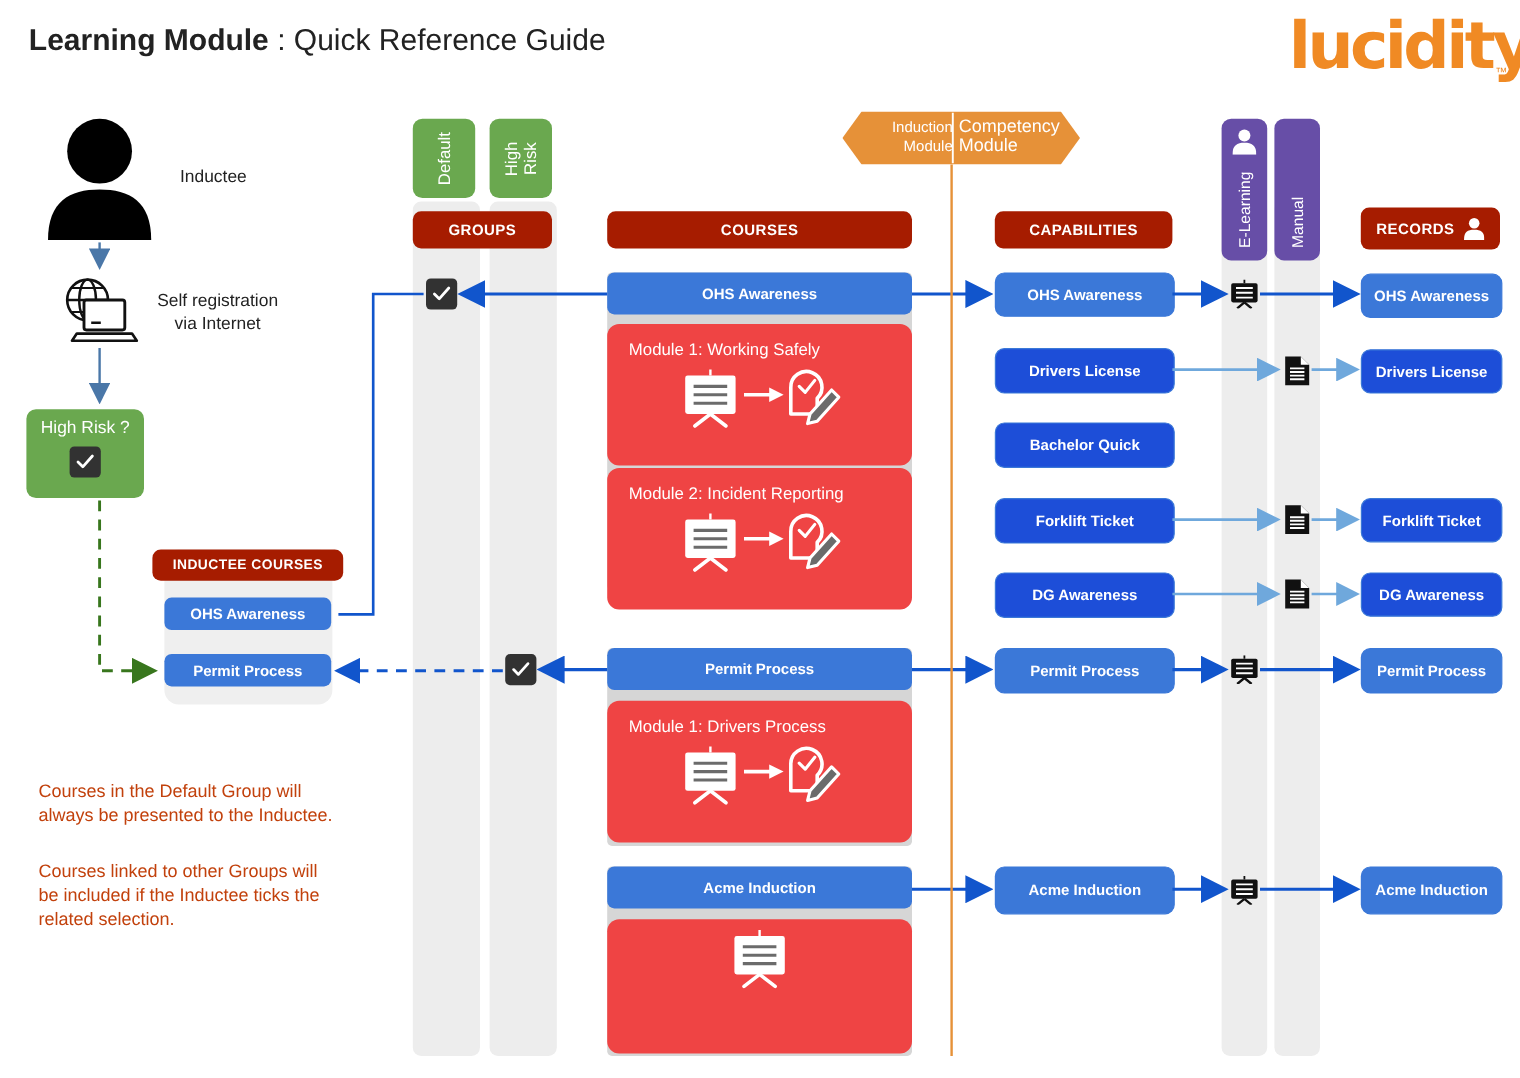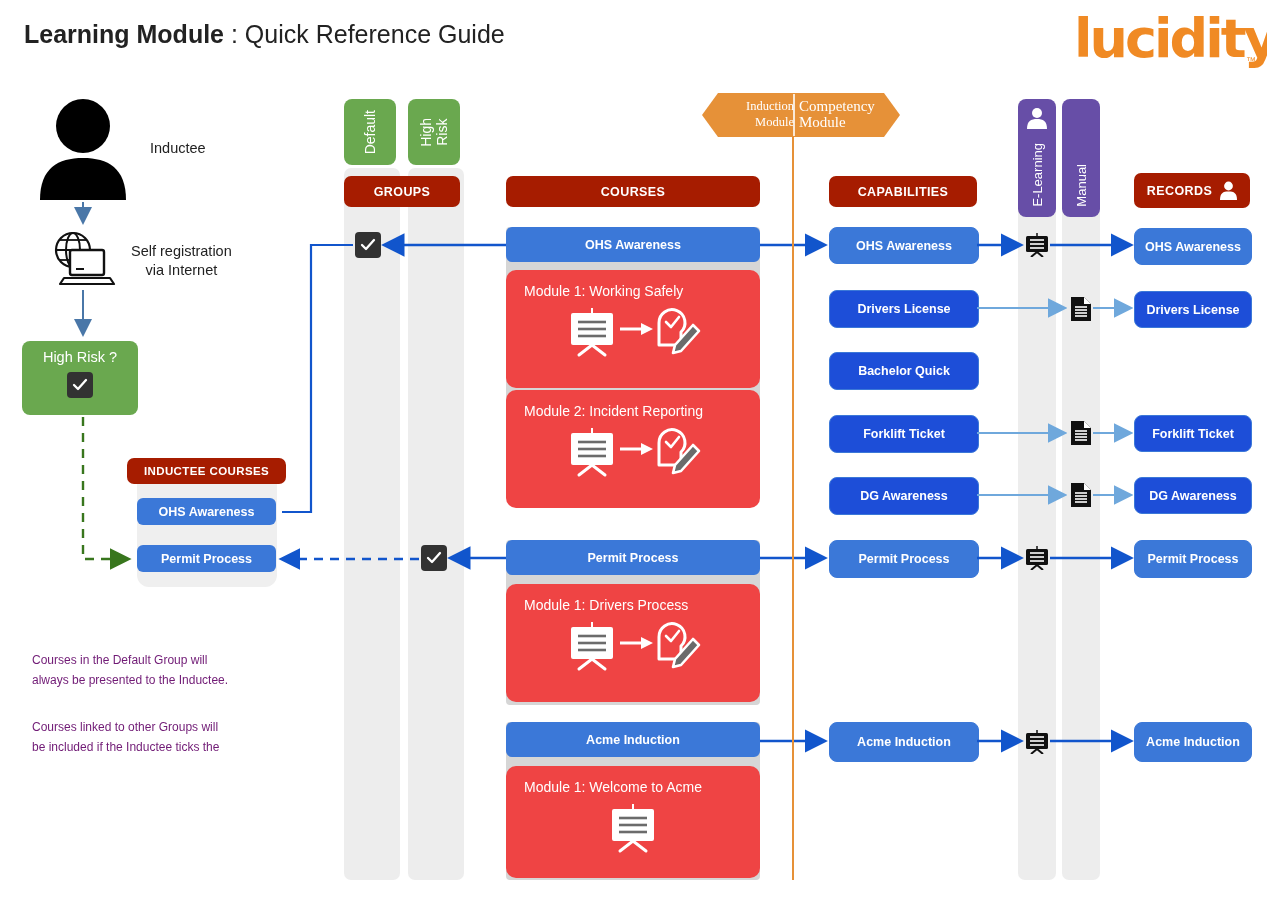--- a/index.html
+++ b/index.html
@@ -48,21 +48,21 @@
   .coursewrap{background:#D6D6D6;border-radius:4px;}
   .panel{background:#EFEFEF;border-radius:12px;}
 
   
   .chk{background:#323232;border-radius:4px;display:flex;align-items:center;
        justify-content:center;}
   .chk svg{display:block;}
 
   
   .lbl{font-size:14.5px;line-height:19px;color:#222;}
-  .note{font-size:12px;line-height:20px;color:#701a75;}
+  .note{font-size:15px;line-height:20px;color:#c2410c;}
 
   
   #wires{position:absolute;left:0;top:0;width:1267px;height:898px;
          pointer-events:none;}
 </style>
 </head>
 <body>
 
 <div class="abs" id="title">
   <span class="b">Learning Module</span><span class="n"> : Quick Reference Guide</span>
@@ -96,41 +96,42 @@
     <rect x="22" y="22" width="34" height="25" rx="2" fill="#fff" stroke="#111" stroke-width="2.4"></rect>
     <line x1="28" y1="41" x2="36" y2="41" stroke="#111" stroke-width="2"></line>
     <path d="M16 50 L62 50 L66 56 L12 56 Z" fill="#fff" stroke="#111" stroke-width="2.2" stroke-linejoin="round"></path>
   </svg>
 </div>
 <div class="abs lbl" style="left:131px;top:242px;text-align:center;">
   <div>Self registration</div>
   <div>via Internet</div>
 </div>
 
-<div class="abs greenpill" style="left:22px;top:341px;width:116px;height:74px;flex-direction:column;justify-content:flex-start;">
+<div class="abs greenpill" style="left:22px;top:341px;width:98px;height:74px;flex-direction:column;justify-content:flex-start;">
   <div style="font-size:14.5px;padding-top:8px;writing-mode:horizontal-tb;transform:none;">High Risk ?</div>
   <div class="chk" style="width:26px;height:26px;margin-top:7px;">
     <svg width="16" height="16" viewBox="0 0 16 16">
         <path d="M2 8 L6 12 L14 3" fill="none" stroke="#fff" stroke-width="2.3" stroke-linecap="round" stroke-linejoin="round"></path>
       </svg>
   </div>
 </div>
 
 <div class="abs panel" style="left:137px;top:458px;width:140px;height:129px;"></div>
 <div class="abs redhdr" style="left:127px;top:458px;width:159px;height:26px;font-size:11.5px;">INDUCTEE COURSES</div>
 <div class="abs bluebox" style="left:137px;top:498px;width:139px;height:27px;">OHS Awareness</div>
 <div class="abs bluebox" style="left:137px;top:545px;width:139px;height:27px;">Permit Process</div>
 
 <div class="abs note" style="left:32px;top:650px;width:280px;">
   <div>Courses in the Default Group will</div>
   <div>always be presented to the Inductee.</div>
 </div>
 <div class="abs note" style="left:32px;top:717px;width:290px;">
   <div>Courses linked to other Groups will</div>
   <div>be included if the Inductee ticks the</div>
+  <div>related selection.</div>
 </div>
 
 <div class="abs greenpill" style="left:344px;top:99px;width:52px;height:66px;">
   <span>Default</span>
 </div>
 <div class="abs greenpill" style="left:408px;top:99px;width:52px;height:66px;">
   <span style="line-height:16px;">
     <span>High</span><br>
     <span>Risk</span>
   </span>
@@ -212,36 +213,35 @@
       <path d="M96 40 L96 18 A13 13 0 1 1 118 27 L118 40 Z" fill="none" stroke="#fff" stroke-width="3" stroke-linejoin="round"></path>
       <path d="M103 17 L108 22 L116 12" fill="none" stroke="#fff" stroke-width="2.6" stroke-linecap="round" stroke-linejoin="round"></path>
       <path d="M112 40 L130 20 L136 26 L118 46 L110 48 Z" fill="#6B6B6B" stroke="#fff" stroke-width="2.6" stroke-linejoin="round"></path>
     </svg>
   </div>
 </div>
 
 <div class="abs coursewrap" style="left:506px;top:722px;width:254px;height:158px;"></div>
 <div class="abs bluebox" style="left:506px;top:722px;width:254px;height:35px;">Acme Induction</div>
 <div class="abs graybox" style="left:506px;top:766px;width:254px;height:112px;">
-  <div class="mt">Module 1: Welcome to Acme</div>
   <div style="display:flex;justify-content:center;margin-top:6px;">
     <svg width="60" height="56" viewBox="0 0 60 56">
       <rect x="9" y="8" width="42" height="32" rx="2" fill="#fff"></rect>
       <line x1="30" y1="3" x2="30" y2="8" stroke="#fff" stroke-width="2"></line>
       <g stroke="#6B6B6B" stroke-width="2.6">
           <line x1="16" y1="17" x2="44" y2="17"></line>
           <line x1="16" y1="24" x2="44" y2="24"></line>
           <line x1="16" y1="31" x2="44" y2="31"></line>
         </g>
       <path d="M30 40 L17 50 M30 40 L43 50" stroke="#fff" stroke-width="3" fill="none" stroke-linecap="round"></path>
     </svg>
   </div>
 </div>
 
-<div class="abs" style="left:702px;top:93px;width:198px;height:44px;font-family:Liberation Serif, serif;">
+<div class="abs" style="left:702px;top:93px;width:198px;height:44px;">
   <svg width="198" height="44" viewBox="0 0 198 44" style="position:absolute;left:0;top:0;">
     <path d="M0 22 L16 0 L182 0 L198 22 L182 44 L16 44 Z" fill="#E69138"></path>
     <line x1="92" y1="1" x2="92" y2="43" stroke="#fff" stroke-width="1.6"></line>
   </svg>
   <div style="position:absolute;left:18px;top:5px;width:74px;text-align:right;color:#fff;font-size:12.5px;line-height:16px;">
     <div>Induction</div>
     <div>Module</div>
   </div>
   <div style="position:absolute;left:97px;top:5px;width:90px;text-align:left;color:#fff;font-size:15px;line-height:16px;">
     <div>Competency</div>

